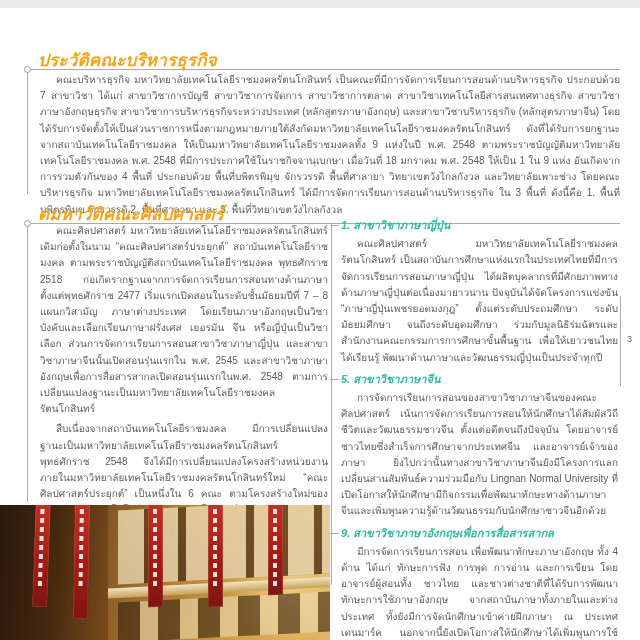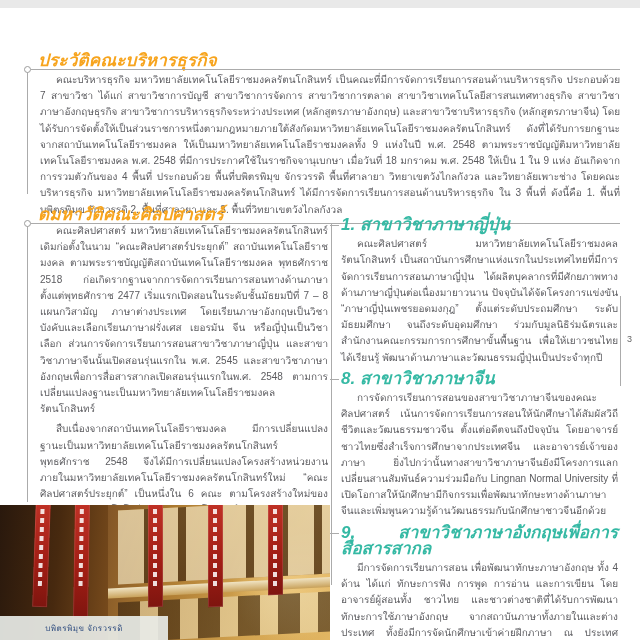--- a/index.html
+++ b/index.html
@@ -22,21 +22,21 @@
   }
   
   .body-text{
     font-size:10px;line-height:16.2px;color:#5B5B5F;text-align:justify;
   }
   .body-text p{margin:0 0 4px 0;text-indent:16px;}
   .intro{position:absolute;left:40px;top:64px;width:580px;}
   .col-left{position:absolute;left:40px;top:215px;width:288px;}
   .col-right{position:absolute;left:341px;top:204px;width:277px;}
   .major-title{
-    position:relative;font-style:italic;font-weight:700;font-size:17px;
+    position:relative;font-style:italic;font-weight:700;font-size:11px;
     color:#35B9A4;margin:5px 0 3px 0;
   }
   .major-title::before{
     content:"";position:absolute;left:-11px;top:8px;width:9px;height:1px;
     background:#ABABAB;
   }
   
   .page-num{
     position:absolute;left:627px;top:326px;font-size:9px;color:#666;
   }
@@ -115,40 +115,37 @@
   <div class="body-text col-left">
     <p>คณะศิลปศาสตร์ มหาวิทยาลัยเทคโนโลยีราชมงคลรัตนโกสินทร์ เดิมก่อตั้งในนาม “คณะศิลปศาสตร์ประยุกต์” สถาบันเทคโนโลยีราชมงคล ตามพระราชบัญญัติสถาบันเทคโนโลยีราชมงคล พุทธศักราช 2518 ก่อเกิดรากฐานจากการจัดการเรียนการสอนทางด้านภาษาตั้งแต่พุทธศักราช 2477 เริ่มแรกเปิดสอนในระดับชั้นมัธยมปีที่ 7 – 8 แผนกวิสามัญ ภาษาต่างประเทศ โดยเรียนภาษาอังกฤษเป็นวิชาบังคับและเลือกเรียนภาษาฝรั่งเศส เยอรมัน จีน หรือญี่ปุ่นเป็นวิชาเลือก ส่วนการจัดการเรียนการสอนสาขาวิชาภาษาญี่ปุ่น และสาขาวิชาภาษาจีนนั้นเปิดสอนรุ่นแรกใน พ.ศ. 2545 และสาขาวิชาภาษาอังกฤษเพื่อการสื่อสารสากลเปิดสอนรุ่นแรกในพ.ศ. 2548 ตามการเปลี่ยนแปลงฐานะเป็นมหาวิทยาลัยเทคโนโลยีราชมงคลรัตนโกสินทร์</p>
     <p>สืบเนื่องจากสถาบันเทคโนโลยีราชมงคล มีการเปลี่ยนแปลงฐานะเป็นมหาวิทยาลัยเทคโนโลยีราชมงคลรัตนโกสินทร์ พุทธศักราช 2548 จึงได้มีการเปลี่ยนแปลงโครงสร้างหน่วยงานภายในมหาวิทยาลัยเทคโนโลยีราชมงคลรัตนโกสินทร์ใหม่ “คณะศิลปศาสตร์ประยุกต์” เป็นหนึ่งใน 6 คณะ ตามโครงสร้างใหม่ของมหาวิทยาลัยเทคโนโลยีราชมงคลรัตนโกสินทร์ ตามพระราชบัญญัติมหาวิทยาลัยเทคโนโลยีราชมงคล พุทธศักราช 2548 และเปลี่ยนชื่อมาเป็น “คณะศิลปศาสตร์”</p>
     <p>ปัจจุบันคณะศิลปศาสตร์ จัดการศึกษาหลักสูตรศิลปศาสตร์บัณฑิตแบ่งเป็น 3 สาขาวิชา ได้แก่</p>
   </div>
 
   <div class="body-text col-right">
     <div class="major-title">1. สาขาวิชาภาษาญี่ปุ่น</div>
     <p>คณะศิลปศาสตร์ มหาวิทยาลัยเทคโนโลยีราชมงคลรัตนโกสินทร์ เป็นสถาบันการศึกษาแห่งแรกในประเทศไทยที่มีการจัดการเรียนการสอนภาษาญี่ปุ่น ได้ผลิตบุคลากรที่มีศักยภาพทางด้านภาษาญี่ปุ่นต่อเนื่องมายาวนาน ปัจจุบันได้จัดโครงการแข่งขัน “ภาษาญี่ปุ่นเพชรยอดมงกุฎ” ตั้งแต่ระดับประถมศึกษา ระดับมัธยมศึกษา จนถึงระดับอุดมศึกษา ร่วมกับมูลนิธิร่มฉัตรและสำนักงานคณะกรรมการการศึกษาขั้นพื้นฐาน เพื่อให้เยาวชนไทยได้เรียนรู้ พัฒนาด้านภาษาและวัฒนธรรมญี่ปุ่นเป็นประจำทุกปี</p>
 
-    <div class="major-title">8. สาขาวิชาภาษาจีน</div>
+    <div class="major-title">5. สาขาวิชาภาษาจีน</div>
     <p>การจัดการเรียนการสอนของสาขาวิชาภาษาจีนของคณะศิลปศาสตร์ เน้นการจัดการเรียนการสอนให้นักศึกษาได้สัมผัสวิถีชีวิตและวัฒนธรรมชาวจีน ตั้งแต่อดีตจนถึงปัจจุบัน โดยอาจารย์ชาวไทยซึ่งสำเร็จการศึกษาจากประเทศจีน และอาจารย์เจ้าของภาษา ยิ่งไปกว่านั้นทางสาขาวิชาภาษาจีนยังมีโครงการแลกเปลี่ยนสานสัมพันธ์ความร่วมมือกับ Lingnan Normal University ที่เปิดโอกาสให้นักศึกษามีกิจกรรมเพื่อพัฒนาทักษะทางด้านภาษาจีนและเพิ่มพูนความรู้ด้านวัฒนธรรมกับนักศึกษาชาวจีนอีกด้วย</p>
 
     <div class="major-title">9. สาขาวิชาภาษาอังกฤษเพื่อการสื่อสารสากล</div>
     <p>มีการจัดการเรียนการสอน เพื่อพัฒนาทักษะภาษาอังกฤษ ทั้ง 4 ด้าน ได้แก่ ทักษะการฟัง การพูด การอ่าน และการเขียน โดยอาจารย์ผู้สอนทั้ง ชาวไทย และชาวต่างชาติที่ได้รับการพัฒนาทักษะการใช้ภาษาอังกฤษ จากสถาบันภาษาทั้งภายในและต่างประเทศ ทั้งยังมีการจัดนักศึกษาเข้าค่ายฝึกภาษา ณ ประเทศเดนมาร์ค นอกจากนี้ยังเปิดโอกาสให้นักศึกษาได้เพิ่มพูนการใช้ภาษาอังกฤษจากการท่องเที่ยวรอบเกาะรัตนโกสินทร์ ซึ่งถือเป็นการจัดการเรียนการสอนที่ได้ทั้งความรู้และลงมือปฏิบัติจริง</p>
 
   </div>
 
   <div class="photo">
     <div class="ph-glow"></div>
     <div class="ph-windows"></div>
     <div class="ph-ledge"></div>
     <div class="ph-windows2"></div>
     <div class="ph-left-dark"></div>
     <div class="banner b1"></div>
     <div class="banner b2"></div>
     <div class="banner b3"></div>
     <div class="banner b4"></div>
     <div class="banner b5"></div>
-    <div class="ph-sign">
-      <span>บพิตรพิมุข จักรวรรดิ</span>
-    </div>
   </div>
 
   <div class="vrule" style="left:620px;top:288px;height:90px;"></div>
   <div class="page-num">3</div>
 
 </div>
 
 </body></html>

